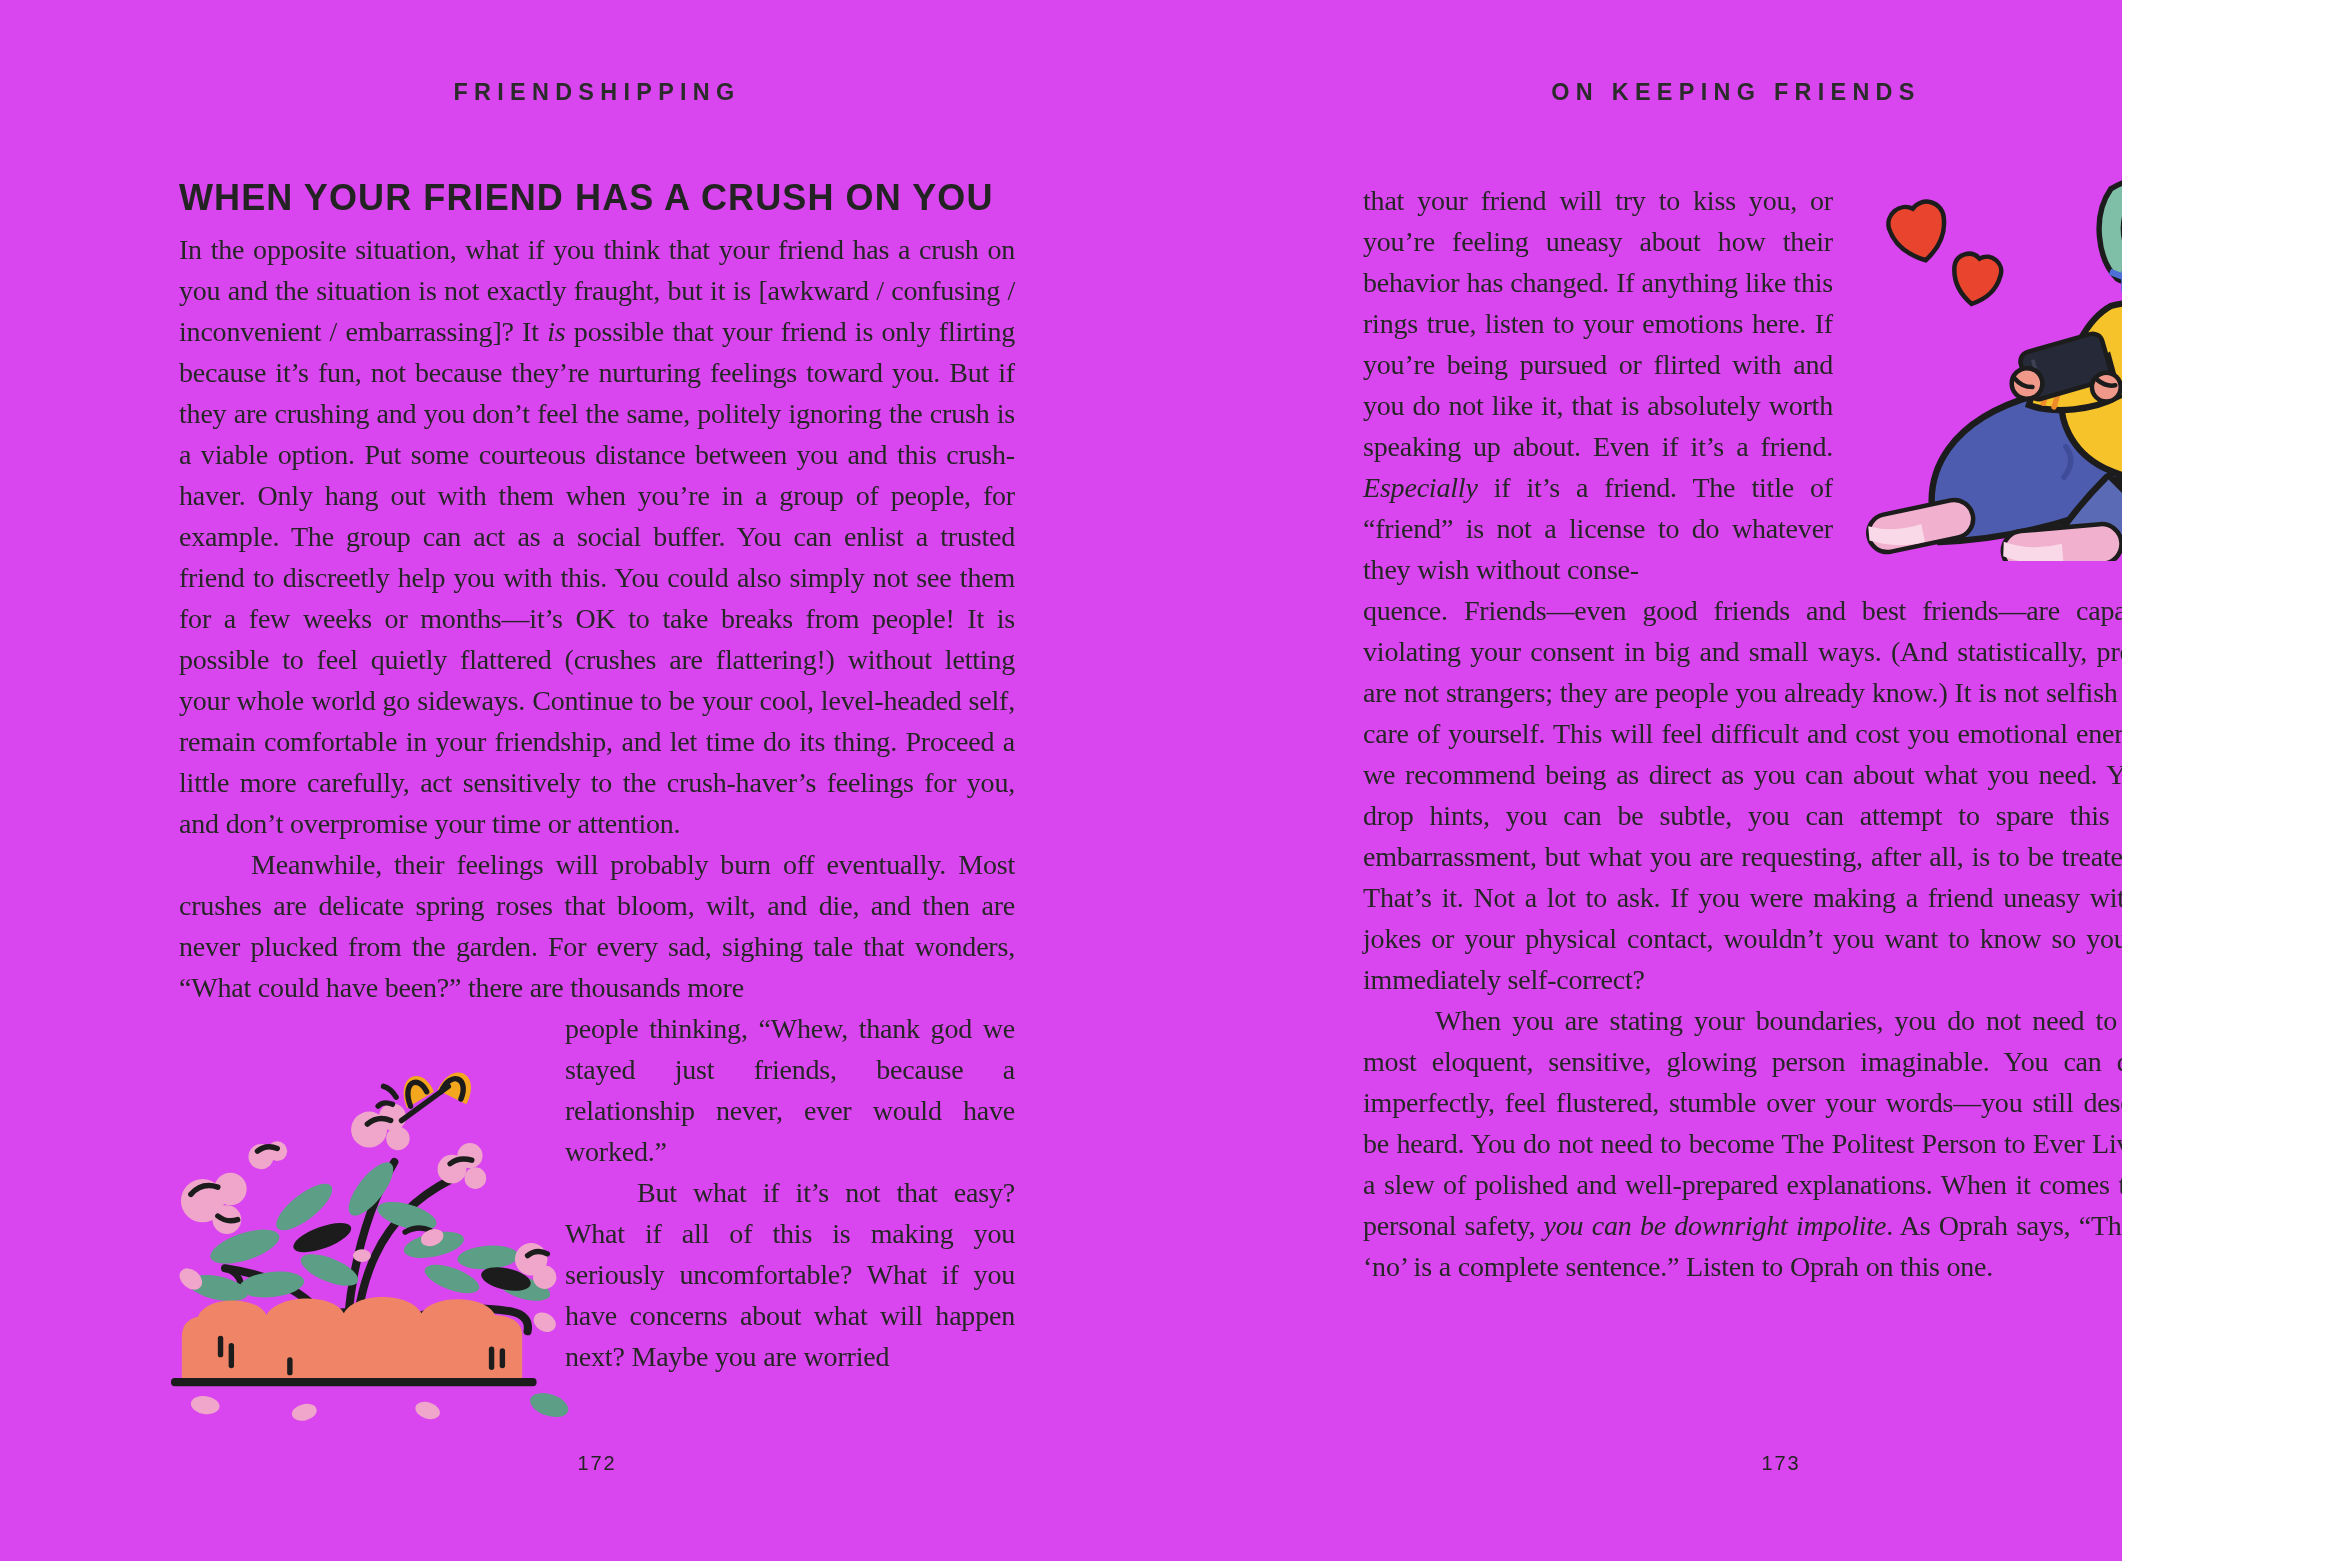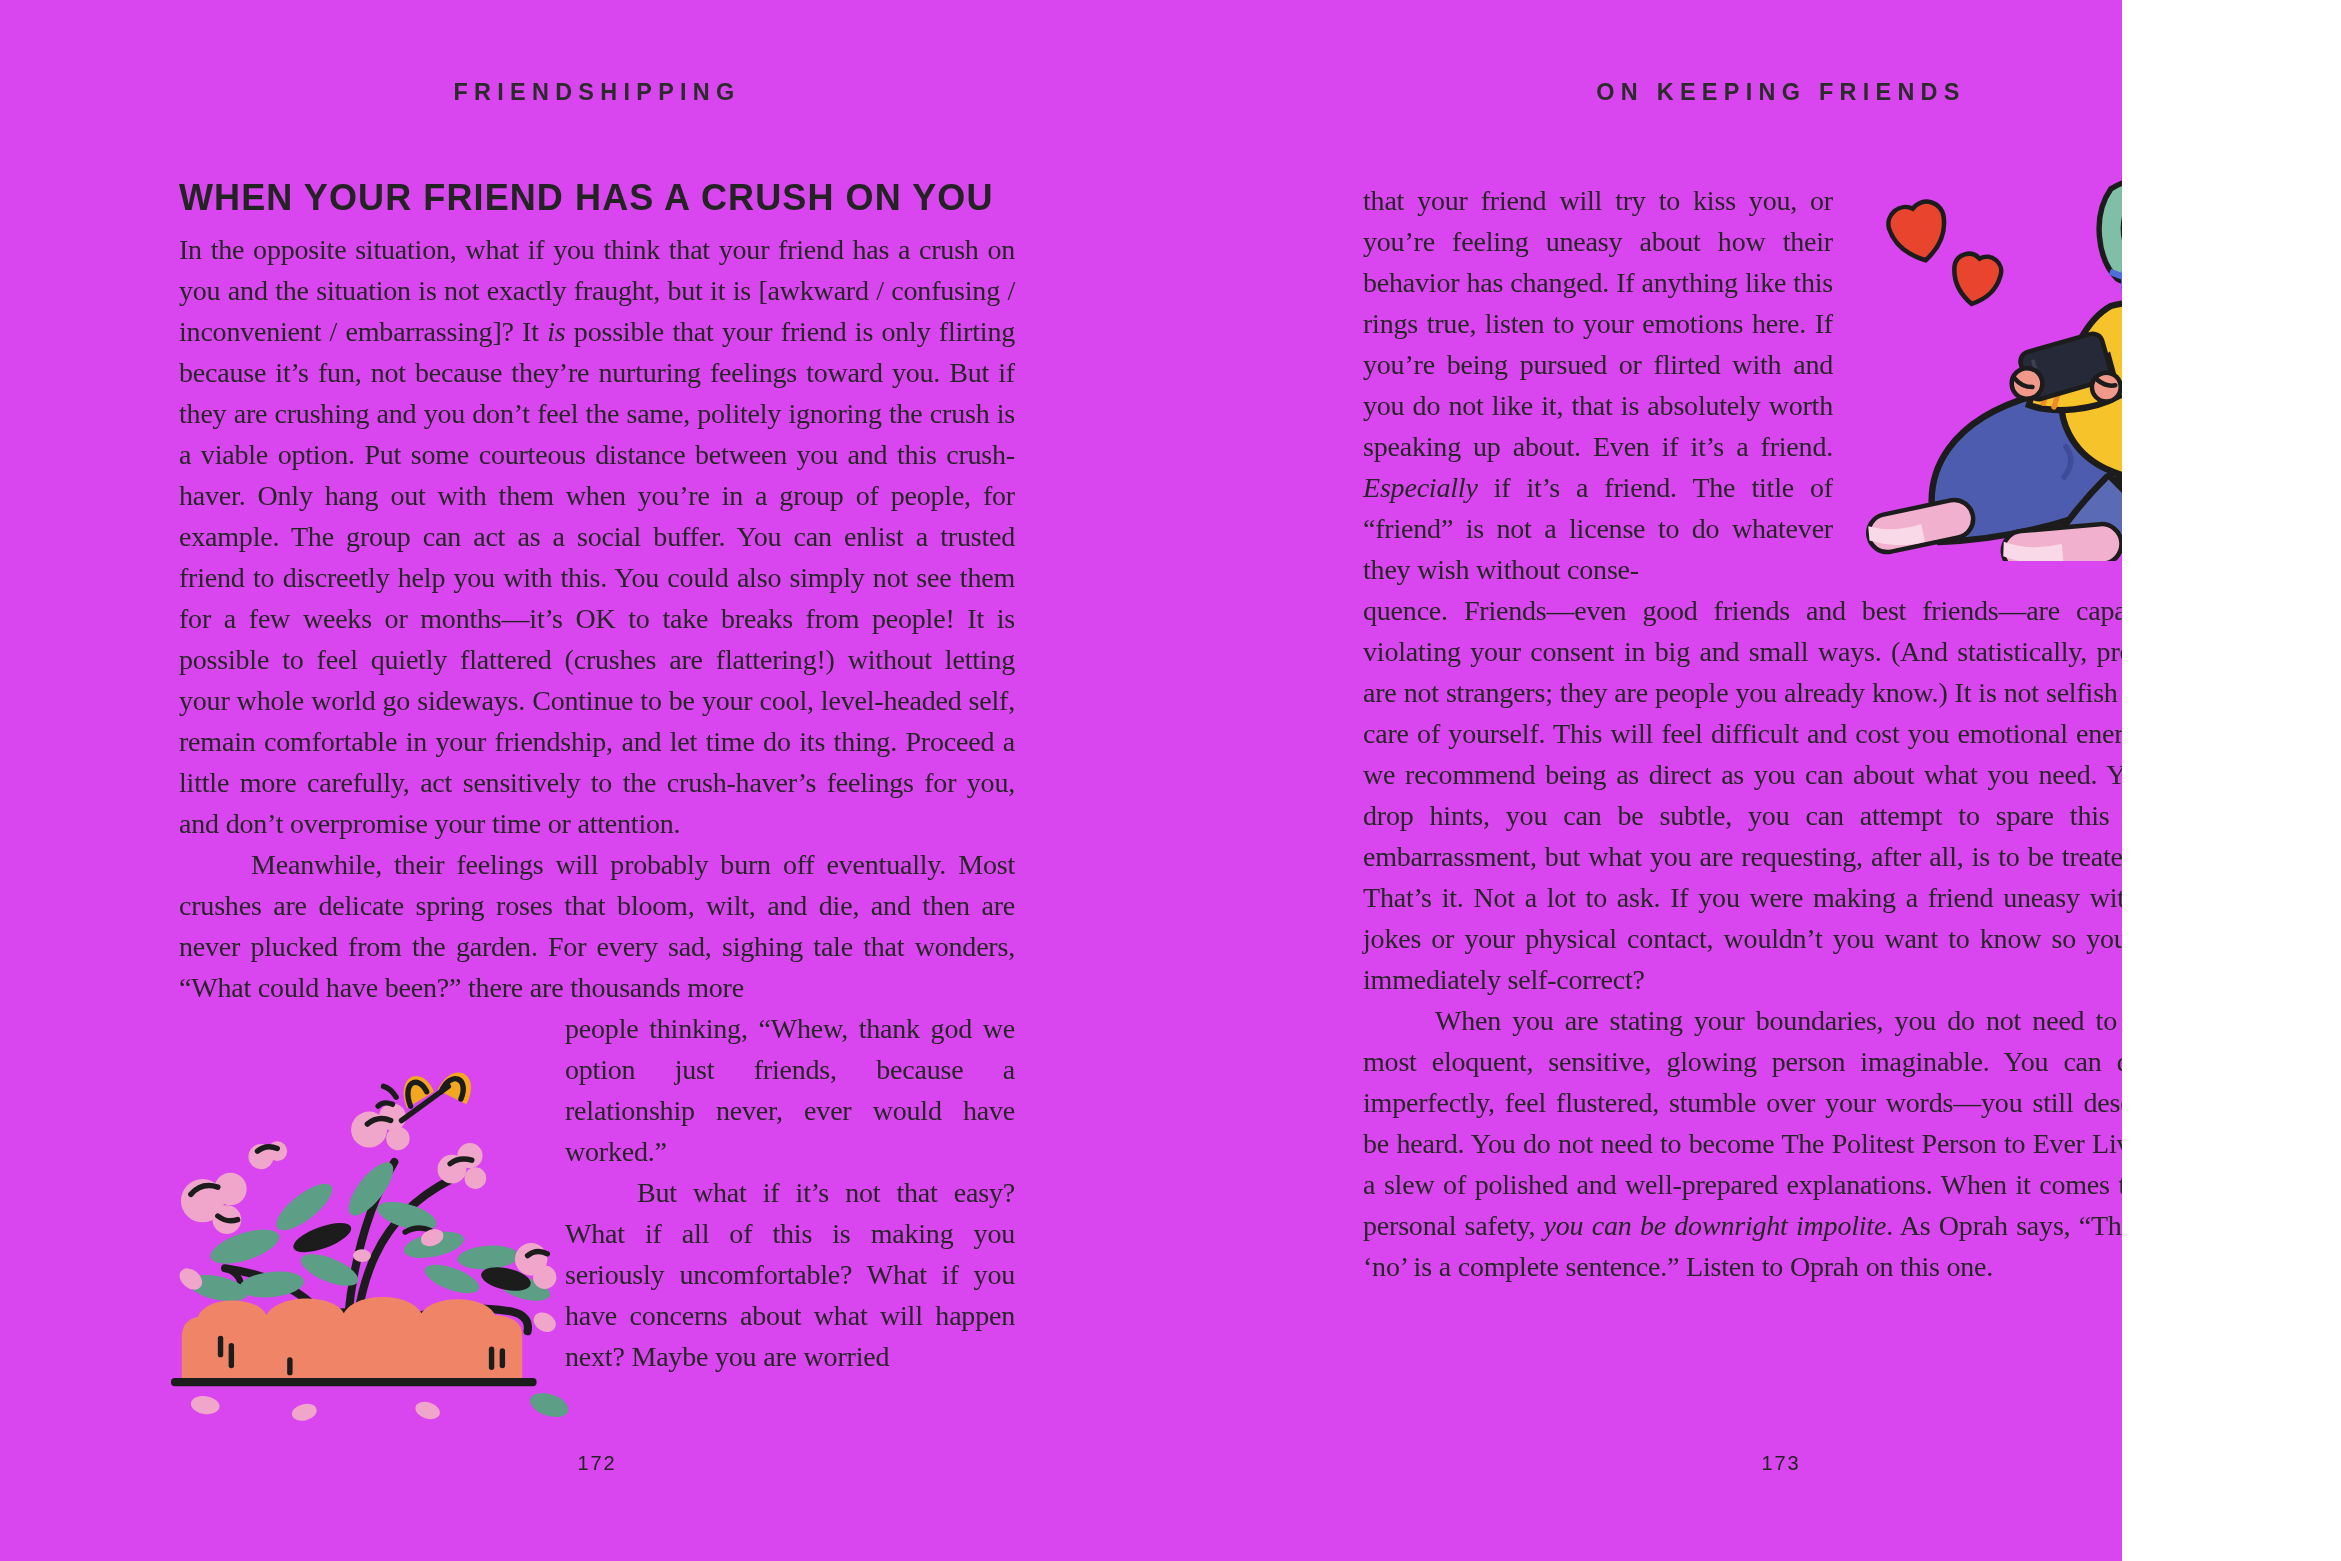--- a/index.html
+++ b/index.html
@@ -2,21 +2,21 @@
 <html style="font-size:14.4px"><head>
 <meta charset="utf-8">
 <style>
   html,body{margin:0;padding:0;background:#ffffff;}
   .spread{position:relative;width:2122px;height:1561px;background:#d946ef;overflow:hidden;
           font-family:"DejaVu Serif", serif;color:#262626;}
   .running-head{position:absolute;top:79px;width:836px;text-align:center;
      font-family:"Liberation Sans", sans-serif;font-size:23.4px;font-weight:600;
      letter-spacing:6.3px;color:#2b2b2b;}
   .rh-left{left:179px;}
-  .rh-right{left:1363px;}
+  .rh-right{left:1318px;}
   .text-block{position:absolute;width:836px;font-size:28px;line-height:41px;
      text-align:justify;letter-spacing:-0.2px;}
   .tb-left{left:179px;top:177px;}
   .tb-right{left:1363px;top:180px;}
   .section-heading{font-family:"Liberation Sans", sans-serif;font-size:36px;font-weight:700;
      letter-spacing:1.1px;color:#232323;margin:0 0 10.8px 0;text-align:left;}
   .para{margin:0;font-family:Liberation Serif, serif;}
   .indent{text-indent:72px;}
   .narrow-left{width:450px;margin-left:386px;}
   .narrow-right{width:470px;}
@@ -34,21 +34,21 @@
 
 <div class="spread">
 
   <div class="running-head rh-left">FRIENDSHIPPING</div>
   <div class="running-head rh-right">ON KEEPING FRIENDS</div>
 
   <div class="text-block tb-left">
     <h2 class="section-heading">WHEN YOUR FRIEND HAS A CRUSH ON YOU</h2>
     <p class="para"><span>In the opposite situation, what if you think that your friend has a crush on you and the situation is not exactly fraught, but it is [awkward / confusing / inconvenient / embarrassing]? It </span><span style="font-style: italic;">is</span><span> possible that your friend is only flirting because it’s fun, not because they’re nurturing feelings toward you. But if they are crushing and you don’t feel the same, politely ignoring the crush is a viable option. Put some courteous distance between you and this crush-haver. Only hang out with them when you’re in a group of people, for example. The group can act as a social buffer. You can enlist a trusted friend to discreetly help you with this. You could also simply not see them for a few weeks or months—it’s OK to take breaks from people! It is possible to feel quietly flattered (crushes are flattering!) without letting your whole world go sideways. Continue to be your cool, level-headed self, remain comfortable in your friendship, and let time do its thing. Proceed a little more carefully, act sensitively to the crush-haver’s feelings for you, and don’t overpromise your time or attention.</span></p>
     <p class="para indent">Meanwhile, their feelings will probably burn off eventually. Most crushes are delicate spring roses that bloom, wilt, and die, and then are never plucked from the garden. For every sad, sighing tale that wonders, “What could have been?” there are thousands more</p>
-    <p class="para narrow-left">people thinking, “Whew, thank god we option just friends, because a relationship never, ever would have worked.”</p>
+    <p class="para narrow-left">people thinking, “Whew, thank god we stayed just friends, because a relationship never, ever would have worked.”</p>
     <p class="para narrow-left indent">But what if it’s not that easy? What if all of this is making you seriously uncomfortable? What if you have concerns about what will happen next? Maybe you are worried</p>
   </div>
 
   <div class="illo illo-flowers">
     <svg viewBox="0 0 482 424">
 
       <g fill="none" stroke="#1c1c1c" stroke-width="9" stroke-linecap="round">
         <path d="M233,356 C226,290 180,252 100,240"></path>
         <path d="M236,356 C232,300 242,200 288,122"></path>
         <path d="M243,356 C243,252 272,182 350,142"></path>

